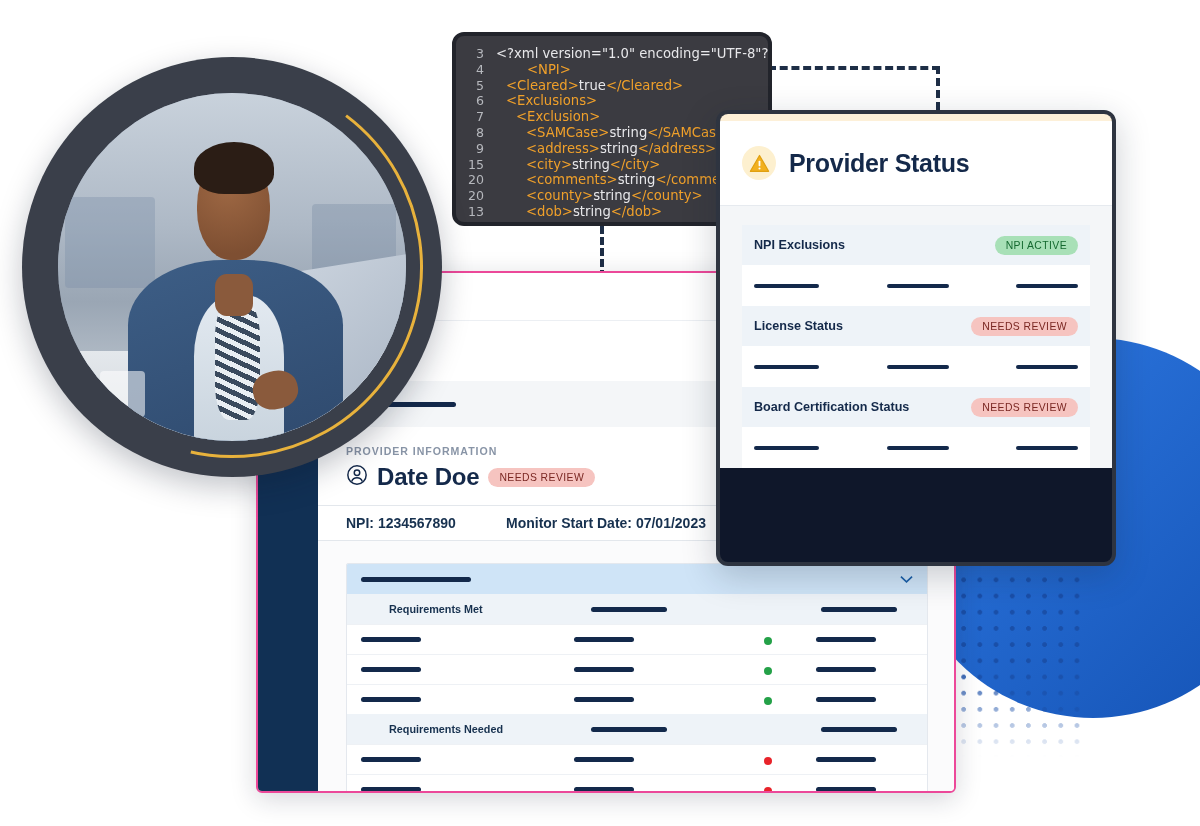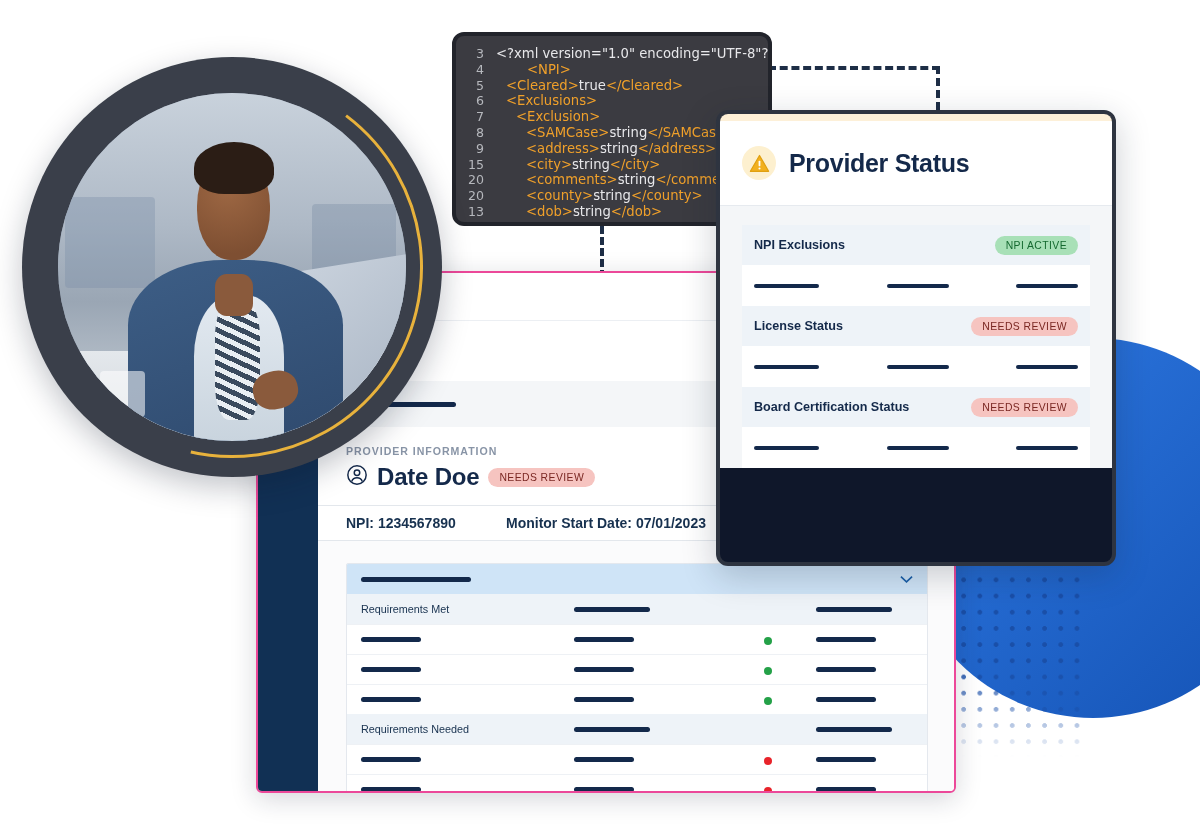--- a/index.html
+++ b/index.html
@@ -102,21 +102,21 @@
   .meta-1{ width:160px; }
 
   
   .tbl-wrap{ padding:22px 26px 0 28px; }
   .tbl{ width:100%; border:1px solid #e4e8ee; border-radius:2px; overflow:hidden; background:#fff;}
   .tr{ display:flex; align-items:center; height:30px; padding:0 14px; }
   .tr-head{ background:#cfe4f7; height:30px; justify-content:space-between; }
   .tr-sec{ background:#eef3f8; }
   .tr-data{ background:#ffffff; border-top:1px solid #eef1f5; }
   .c1{ width:220px; } .c2{ width:150px; } .c3{ width:100px; text-align:center;} .c4{ width:100px; }
-  .sec-label{ font-size:10.8px; font-weight:400; color:#17314f; }
+  .sec-label{ font-size:10.8px; font-weight:700; color:#17314f;margin-left:28px; }
   .dot{ display:inline-block; width:8px; height:8px; border-radius:50%; }
   .dot-green{ background:#24a148; } .dot-red{ background:#e8232a; }
   .chev{ color:#1b5fa8; font-size:13px; line-height:1; }
 
   
   .status-card{
     position:absolute; left:716px; top:110px;
     width:400px; height:456px;
     background:#0f172a;
     border:4px solid #2e3440;

